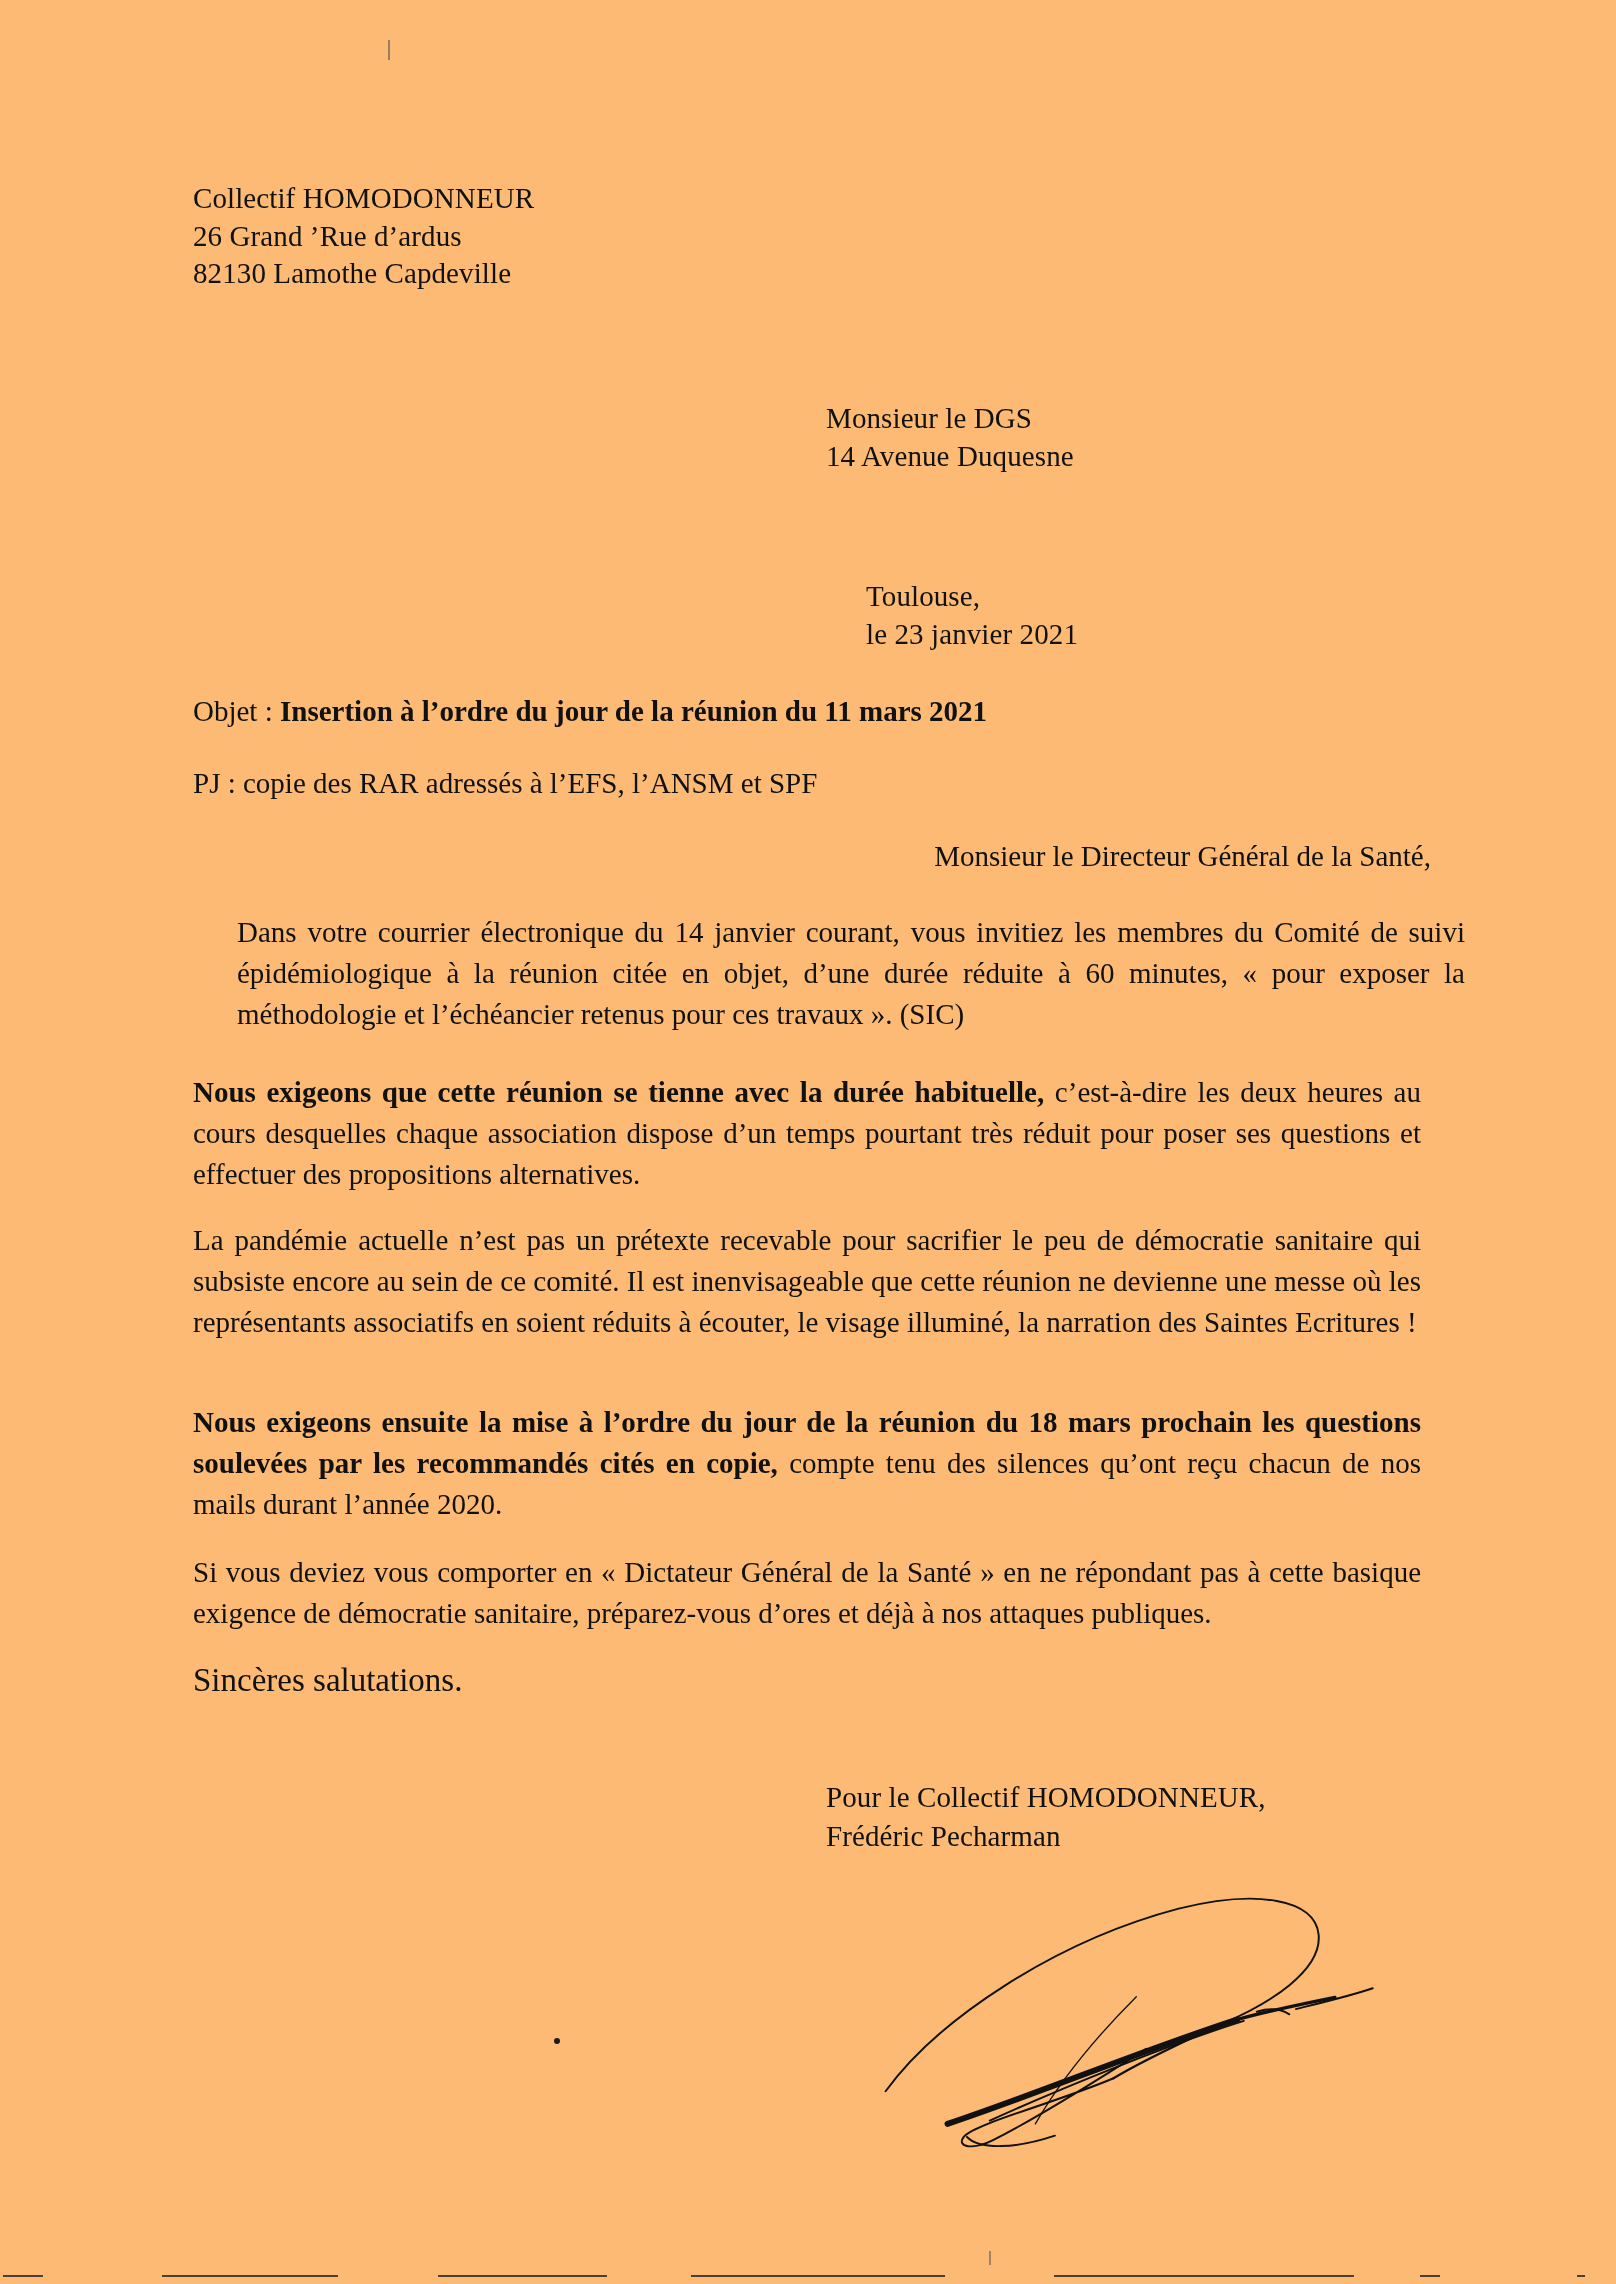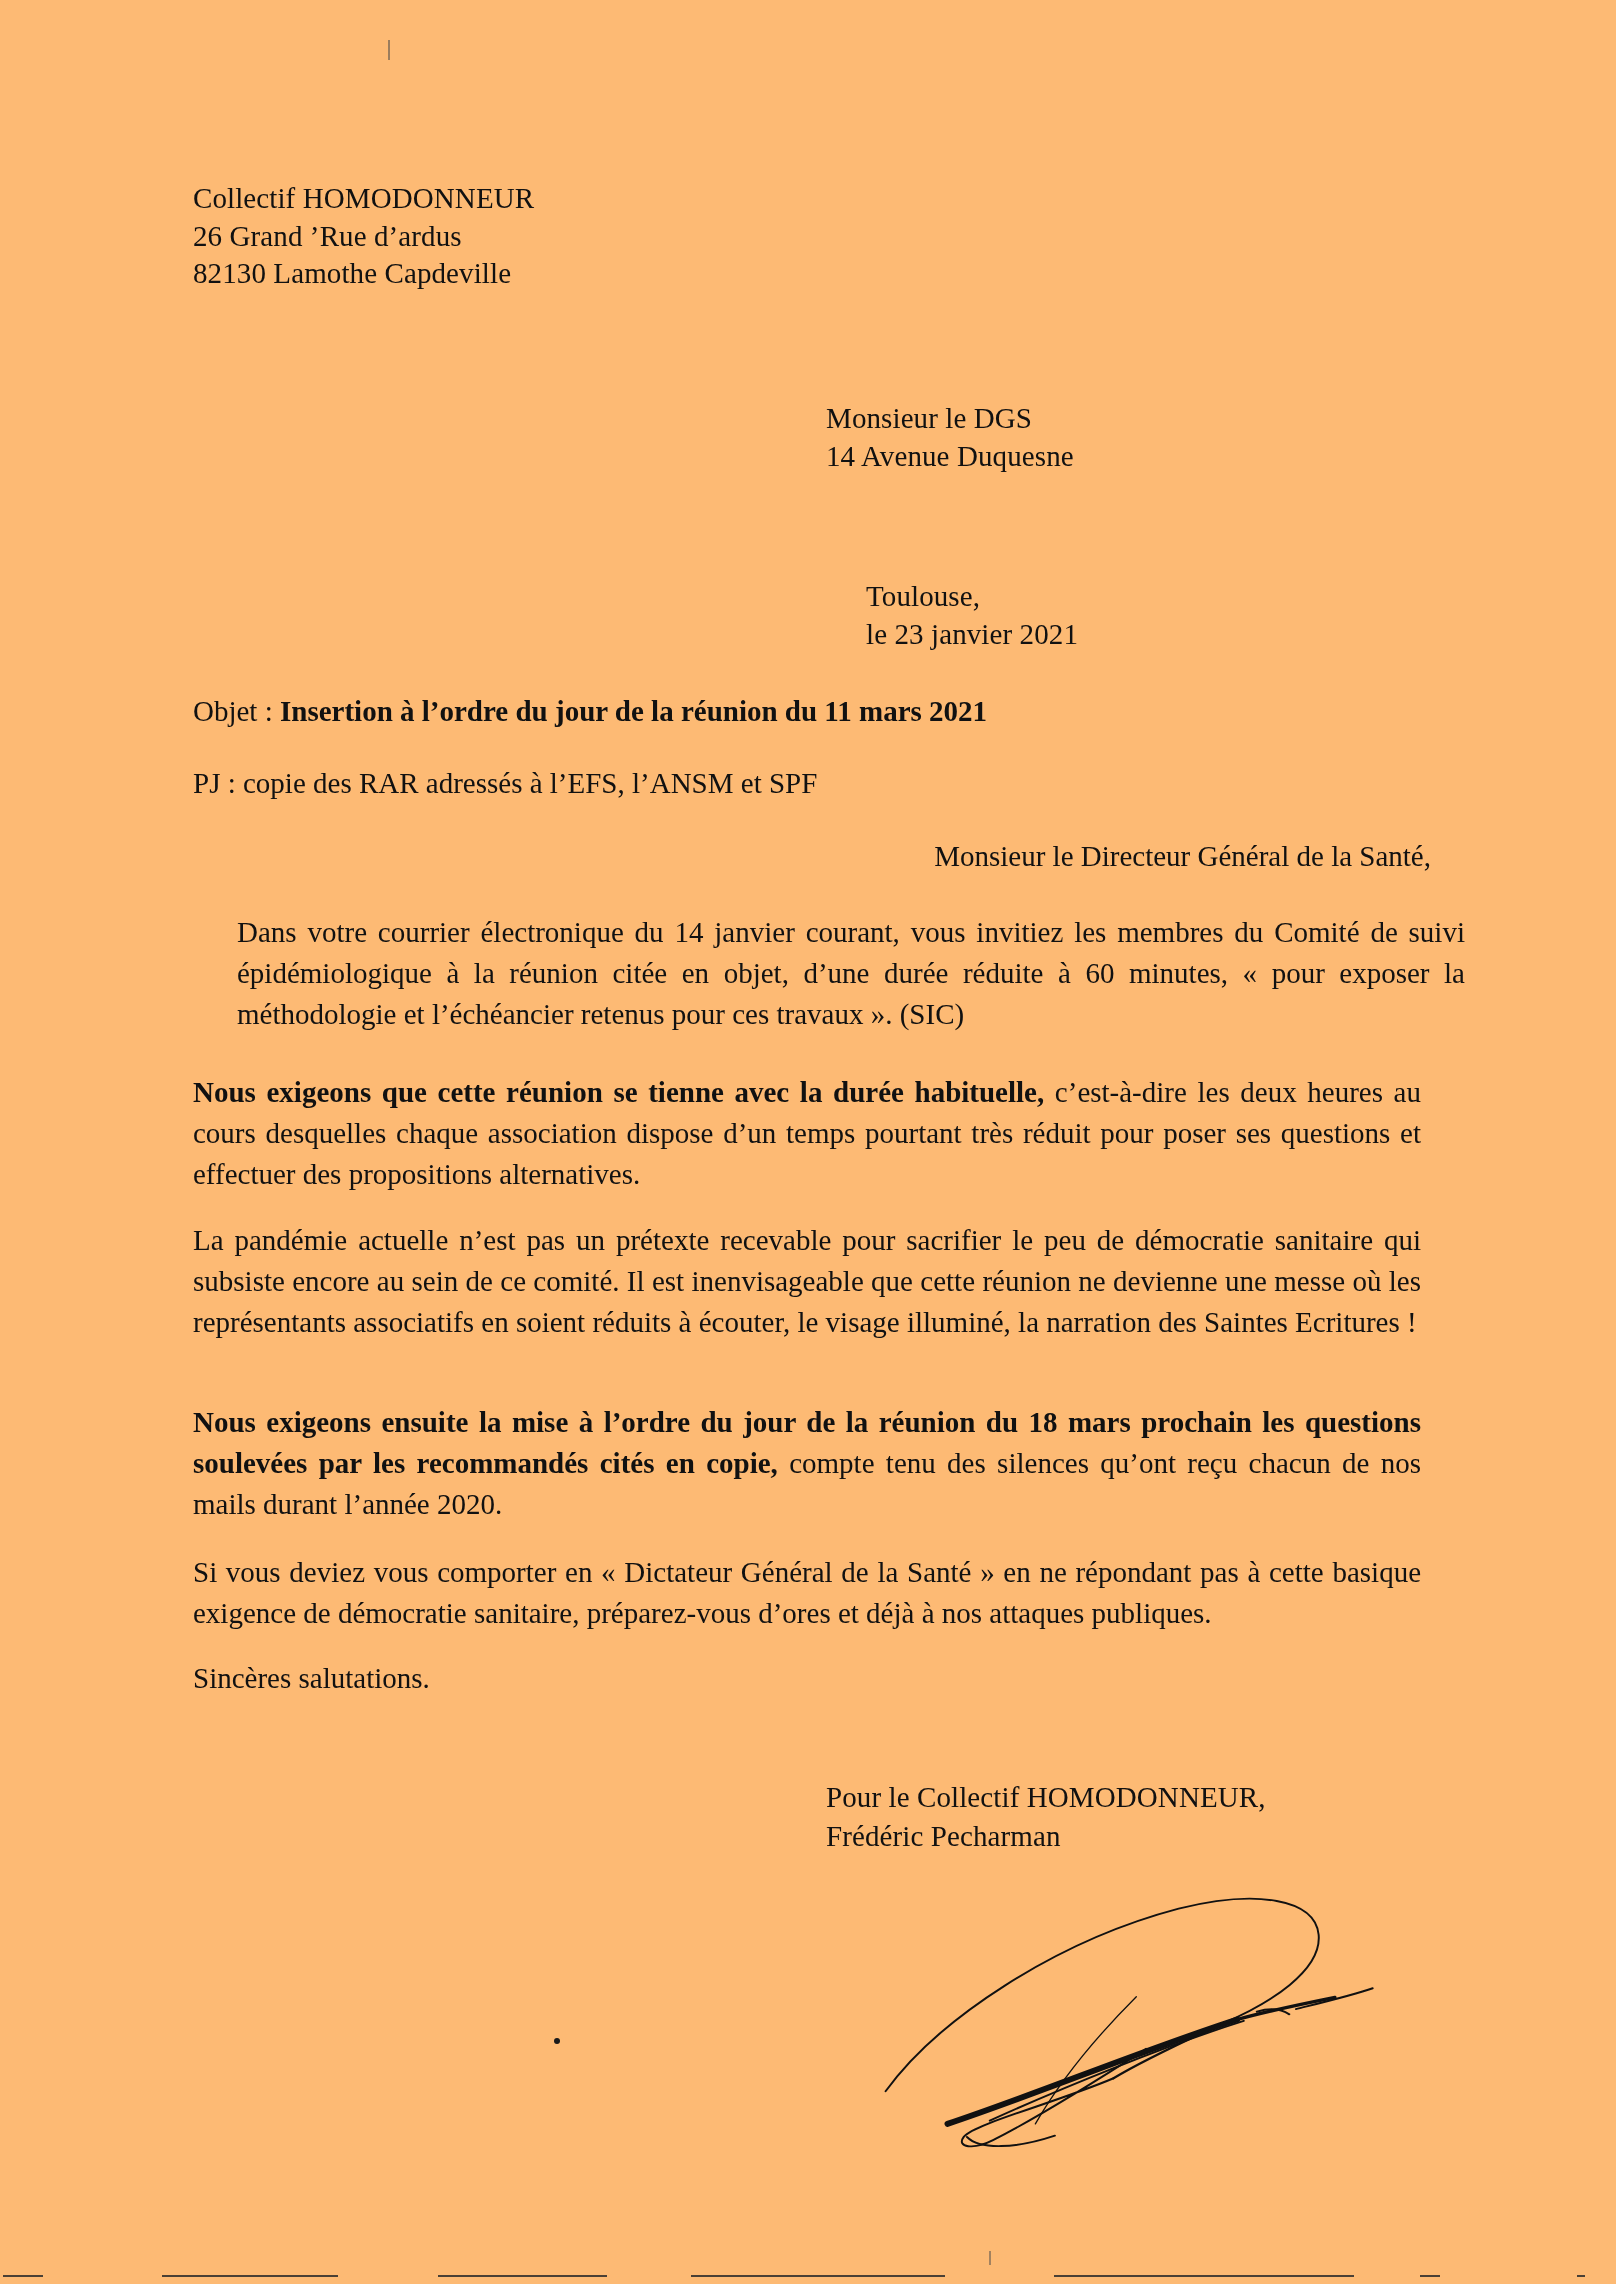--- a/index.html
+++ b/index.html
@@ -62,21 +62,21 @@
 
   #attachments   { position:absolute; left: 193px; top: 767px; width: 1238px; font-size: 29px; }
   #greeting      { position:absolute; left: 193px; top: 840px; width: 1238px; font-size: 29px; text-align: right; }
 
   #para1 { left: 193px; top: 912px; width: 1228px; margin-left: 44px; }
   #para2 { left: 193px; top: 1072px; width: 1228px; }
   #para3 { left: 193px; top: 1220px; width: 1228px; }
   #para4 { left: 193px; top: 1402px; width: 1228px; }
   #para5 { left: 193px; top: 1552px; width: 1228px; }
 
-  #closing { position:absolute; left: 193px; top: 1662px; width: 782px; font-size: 29px; }
+  #closing { position:absolute; left: 193px; top: 1662px; width: 782px; font-size: 33px; }
 
   #signoff { left: 826px; top: 1778px; width: 717px; font-size: 29px; line-height: 1.33; }
 
   
   #signature-mark {
     position: absolute;
     left: 840px;
     top: 1863px;
     width: 534px;
     height: 287px;

